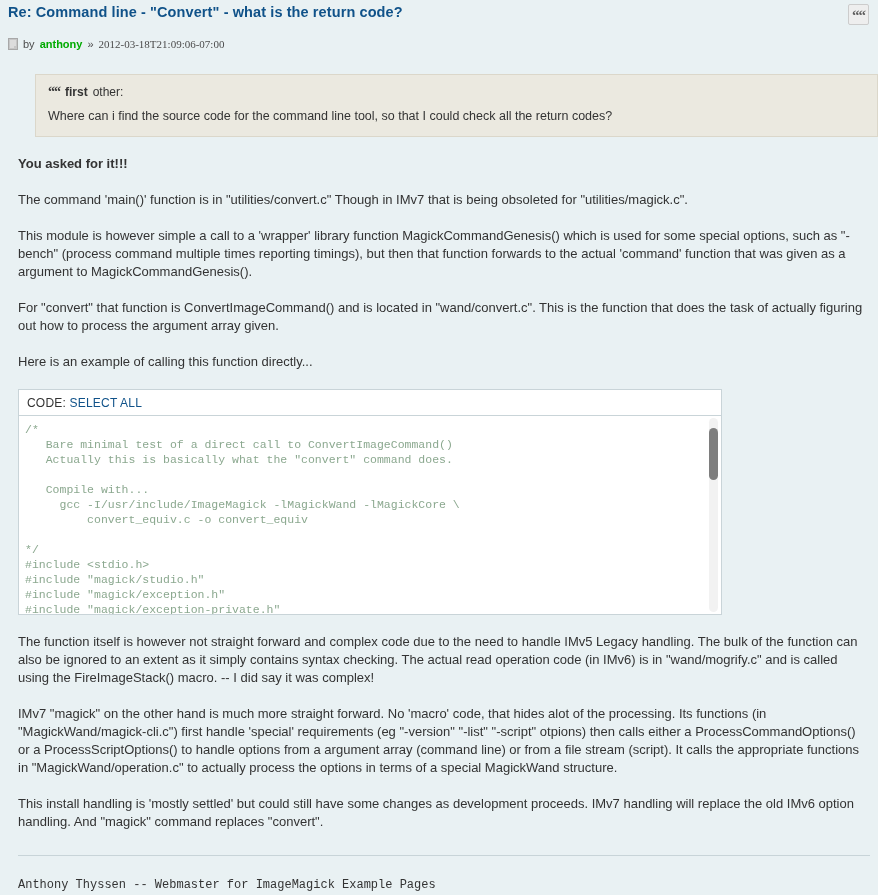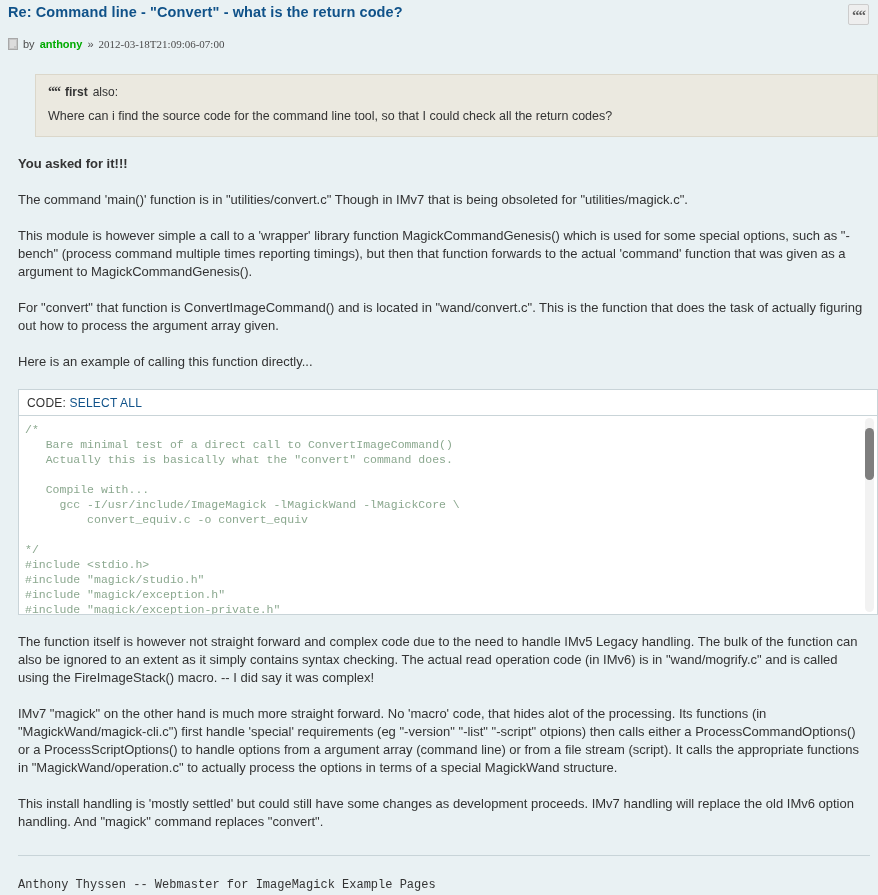--- a/index.html
+++ b/index.html
@@ -126,21 +126,21 @@
     color: #333333;
     max-width: 862px;
   }
   .para.bold { font-weight: bold; }
 
   
   .codebox {
     border: 1px solid #c9d4d8;
     background: #ffffff;
     margin: 0 0 18px 0;
-    width: 860px;
+    width: 704px;
     box-sizing: border-box;
   }
   .codebox-head {
     font-size: 12px;
     padding: 6px 8px 5px 8px;
     border-bottom: 1px solid #c9d4d8;
     color: #333333;
     background: #ffffff;
     letter-spacing: .2px;
   }
@@ -225,21 +225,21 @@
 
     <div class="quote-button">
       <span class="qmark">““</span>
     </div>
   </div>
 
   <div class="quotebox">
     <div class="quotebox-title">
       <span class="qi">““</span>
       <span class="qwho">first</span>
-      <span>also:</span>
+      <span>other:</span>
     </div>
     <div class="quotebox-text">Where can i find the source code for the command line tool, so that I could check all the return codes?</div>
   </div>
 
   <div class="post-body">
 
     <p class="para bold">You asked for it!!!</p>
     <p class="para">The command 'main()' function is in "utilities/convert.c" Though in IMv7 that is being obsoleted for "utilities/magick.c".</p>
     <p class="para">This module is however simple a call to a 'wrapper' library function MagickCommandGenesis() which is used for some special options, such as "-bench" (process command multiple times reporting timings), but then that function forwards to the actual 'command' function that was given as a argument to MagickCommandGenesis().</p>
     <p class="para">For "convert" that function is ConvertImageCommand() and is located in "wand/convert.c". This is the function that does the task of actually figuring out how to process the argument array given.</p>

